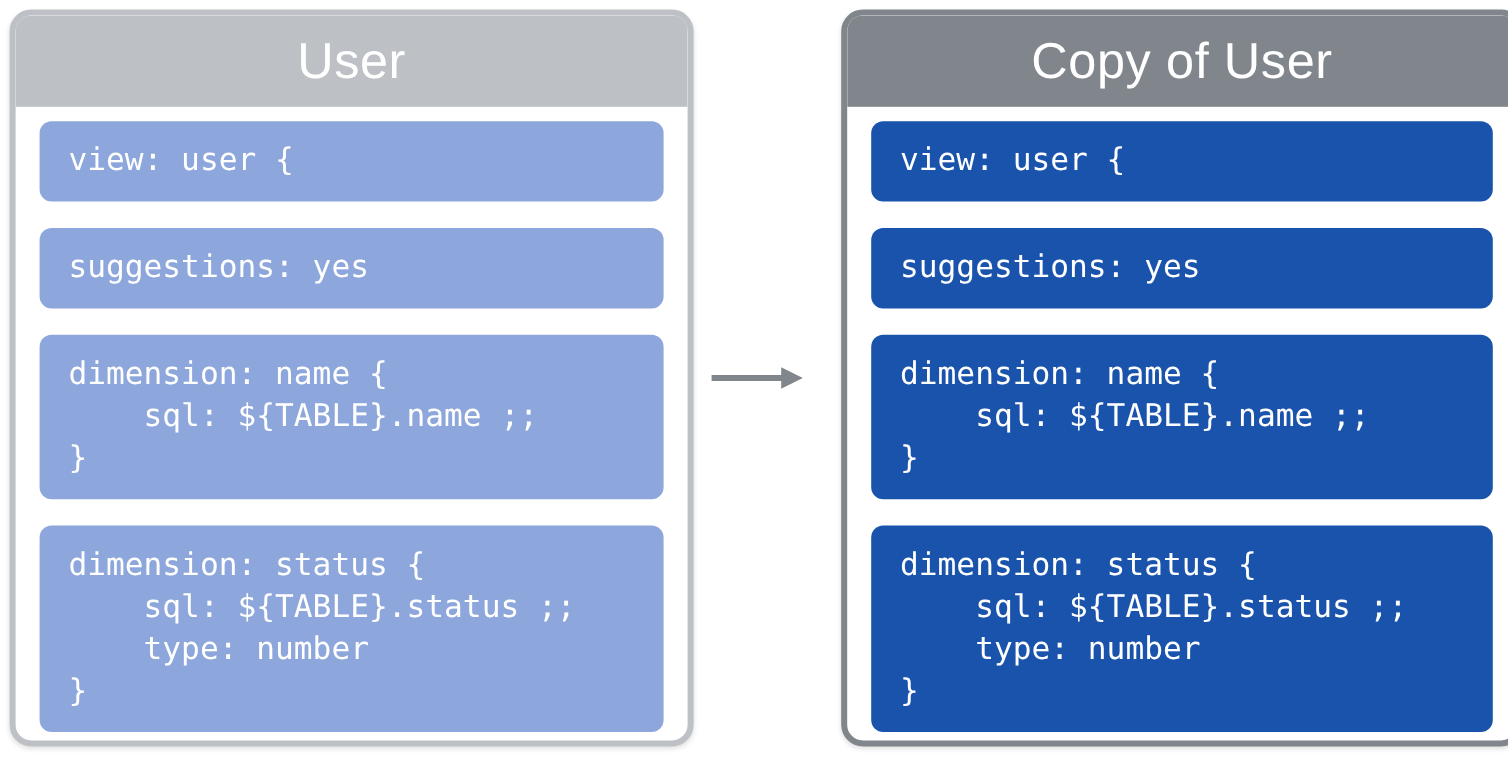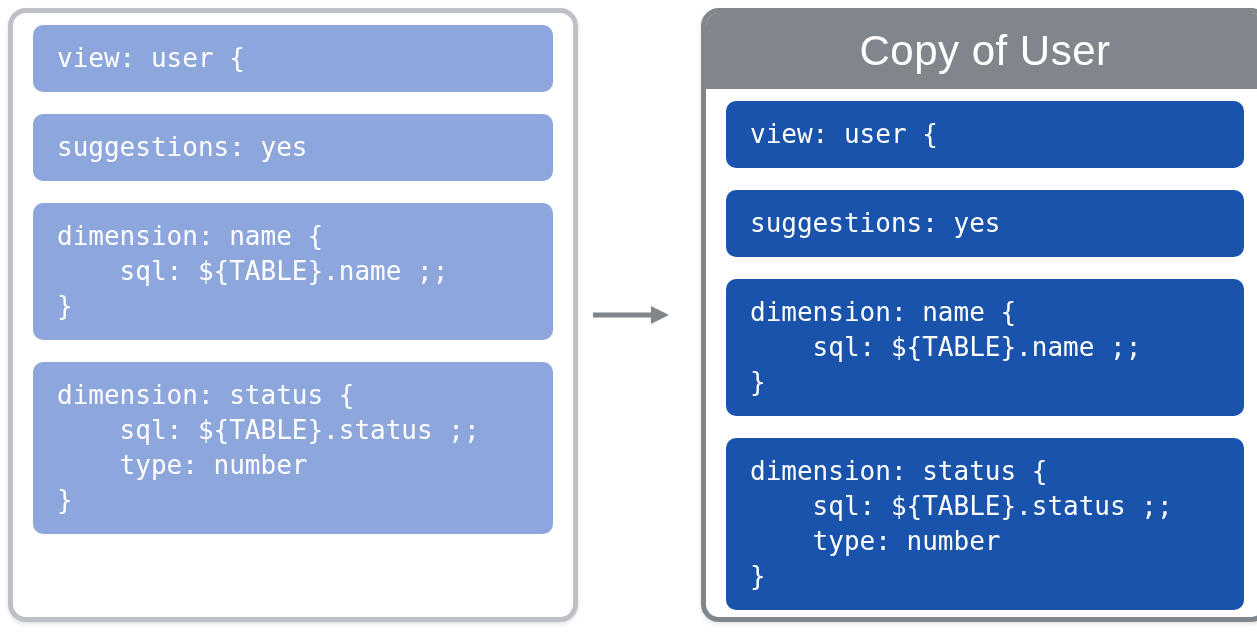--- a/index.html
+++ b/index.html
@@ -58,20 +58,23 @@
     width: 84px;
     height: 28px;
   }
 </style>
 </head>
 <body>
 
 <div class="canvas">
 
   <div class="panel panel-left">
+    <div class="panel-header" style="background: rgb(189, 193, 198);">
+      <span class="panel-title">User</span>
+    </div>
     <div class="panel-body">
       <pre class="code-block" style="background: rgb(141, 166, 219);">view: user {</pre>
       <pre class="code-block" style="background: rgb(141, 166, 219);">suggestions: yes</pre>
       <pre class="code-block" style="background: rgb(141, 166, 219);">dimension: name {
     sql: ${TABLE}.name ;;
 }</pre>
       <pre class="code-block" style="background: rgb(141, 166, 219);">dimension: status {
     sql: ${TABLE}.status ;;
     type: number
 }</pre>

